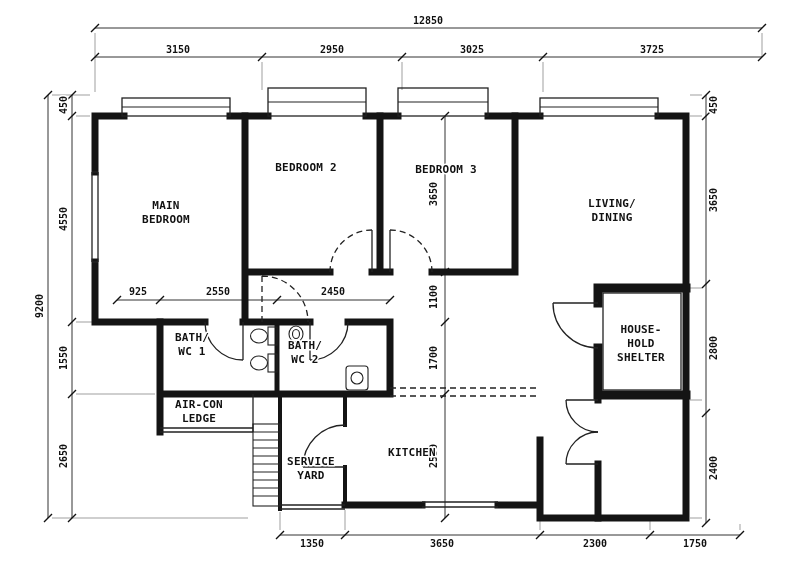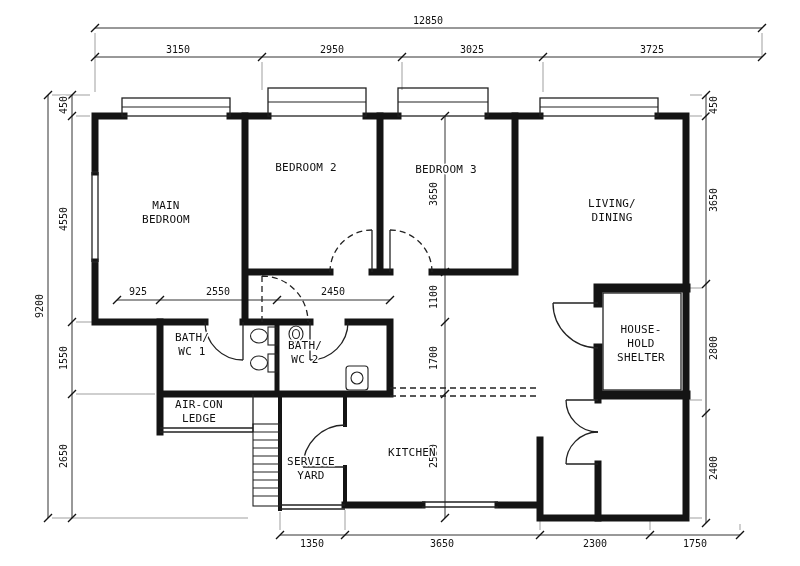--- a/index.html
+++ b/index.html
@@ -1,17 +1,17 @@
 <!DOCTYPE html>
 <html><head>
 <meta charset="utf-8">
 <style>
   html,body{margin:0;padding:0;background:#fff;}
   .stage{position:relative;width:800px;height:566px;background:#fff;overflow:hidden;
-         font-family:"DejaVu Sans Mono", monospace;}
+         font-family:"DejaVu Sans Mono", monospace;font-weight:bold;}
   svg{display:block;}
   .wall{stroke:#141414;stroke-width:7;fill:none;stroke-linecap:square;}
   .wall5{stroke:#141414;stroke-width:5;fill:none;stroke-linecap:square;}
   .wall4{stroke:#141414;stroke-width:4;fill:none;stroke-linecap:square;}
   .wall9{stroke:#141414;stroke-width:9;fill:none;stroke-linecap:square;}
   .thin{stroke:#222;stroke-width:1.3;fill:none;}
   .thin2{stroke:#222;stroke-width:1.1;fill:none;}
   .dash{stroke:#222;stroke-width:1.3;fill:none;stroke-dasharray:6 4;}
   .dim{stroke:#333;stroke-width:1;fill:none;}
   .tick{stroke:#111;stroke-width:1.4;fill:none;}

